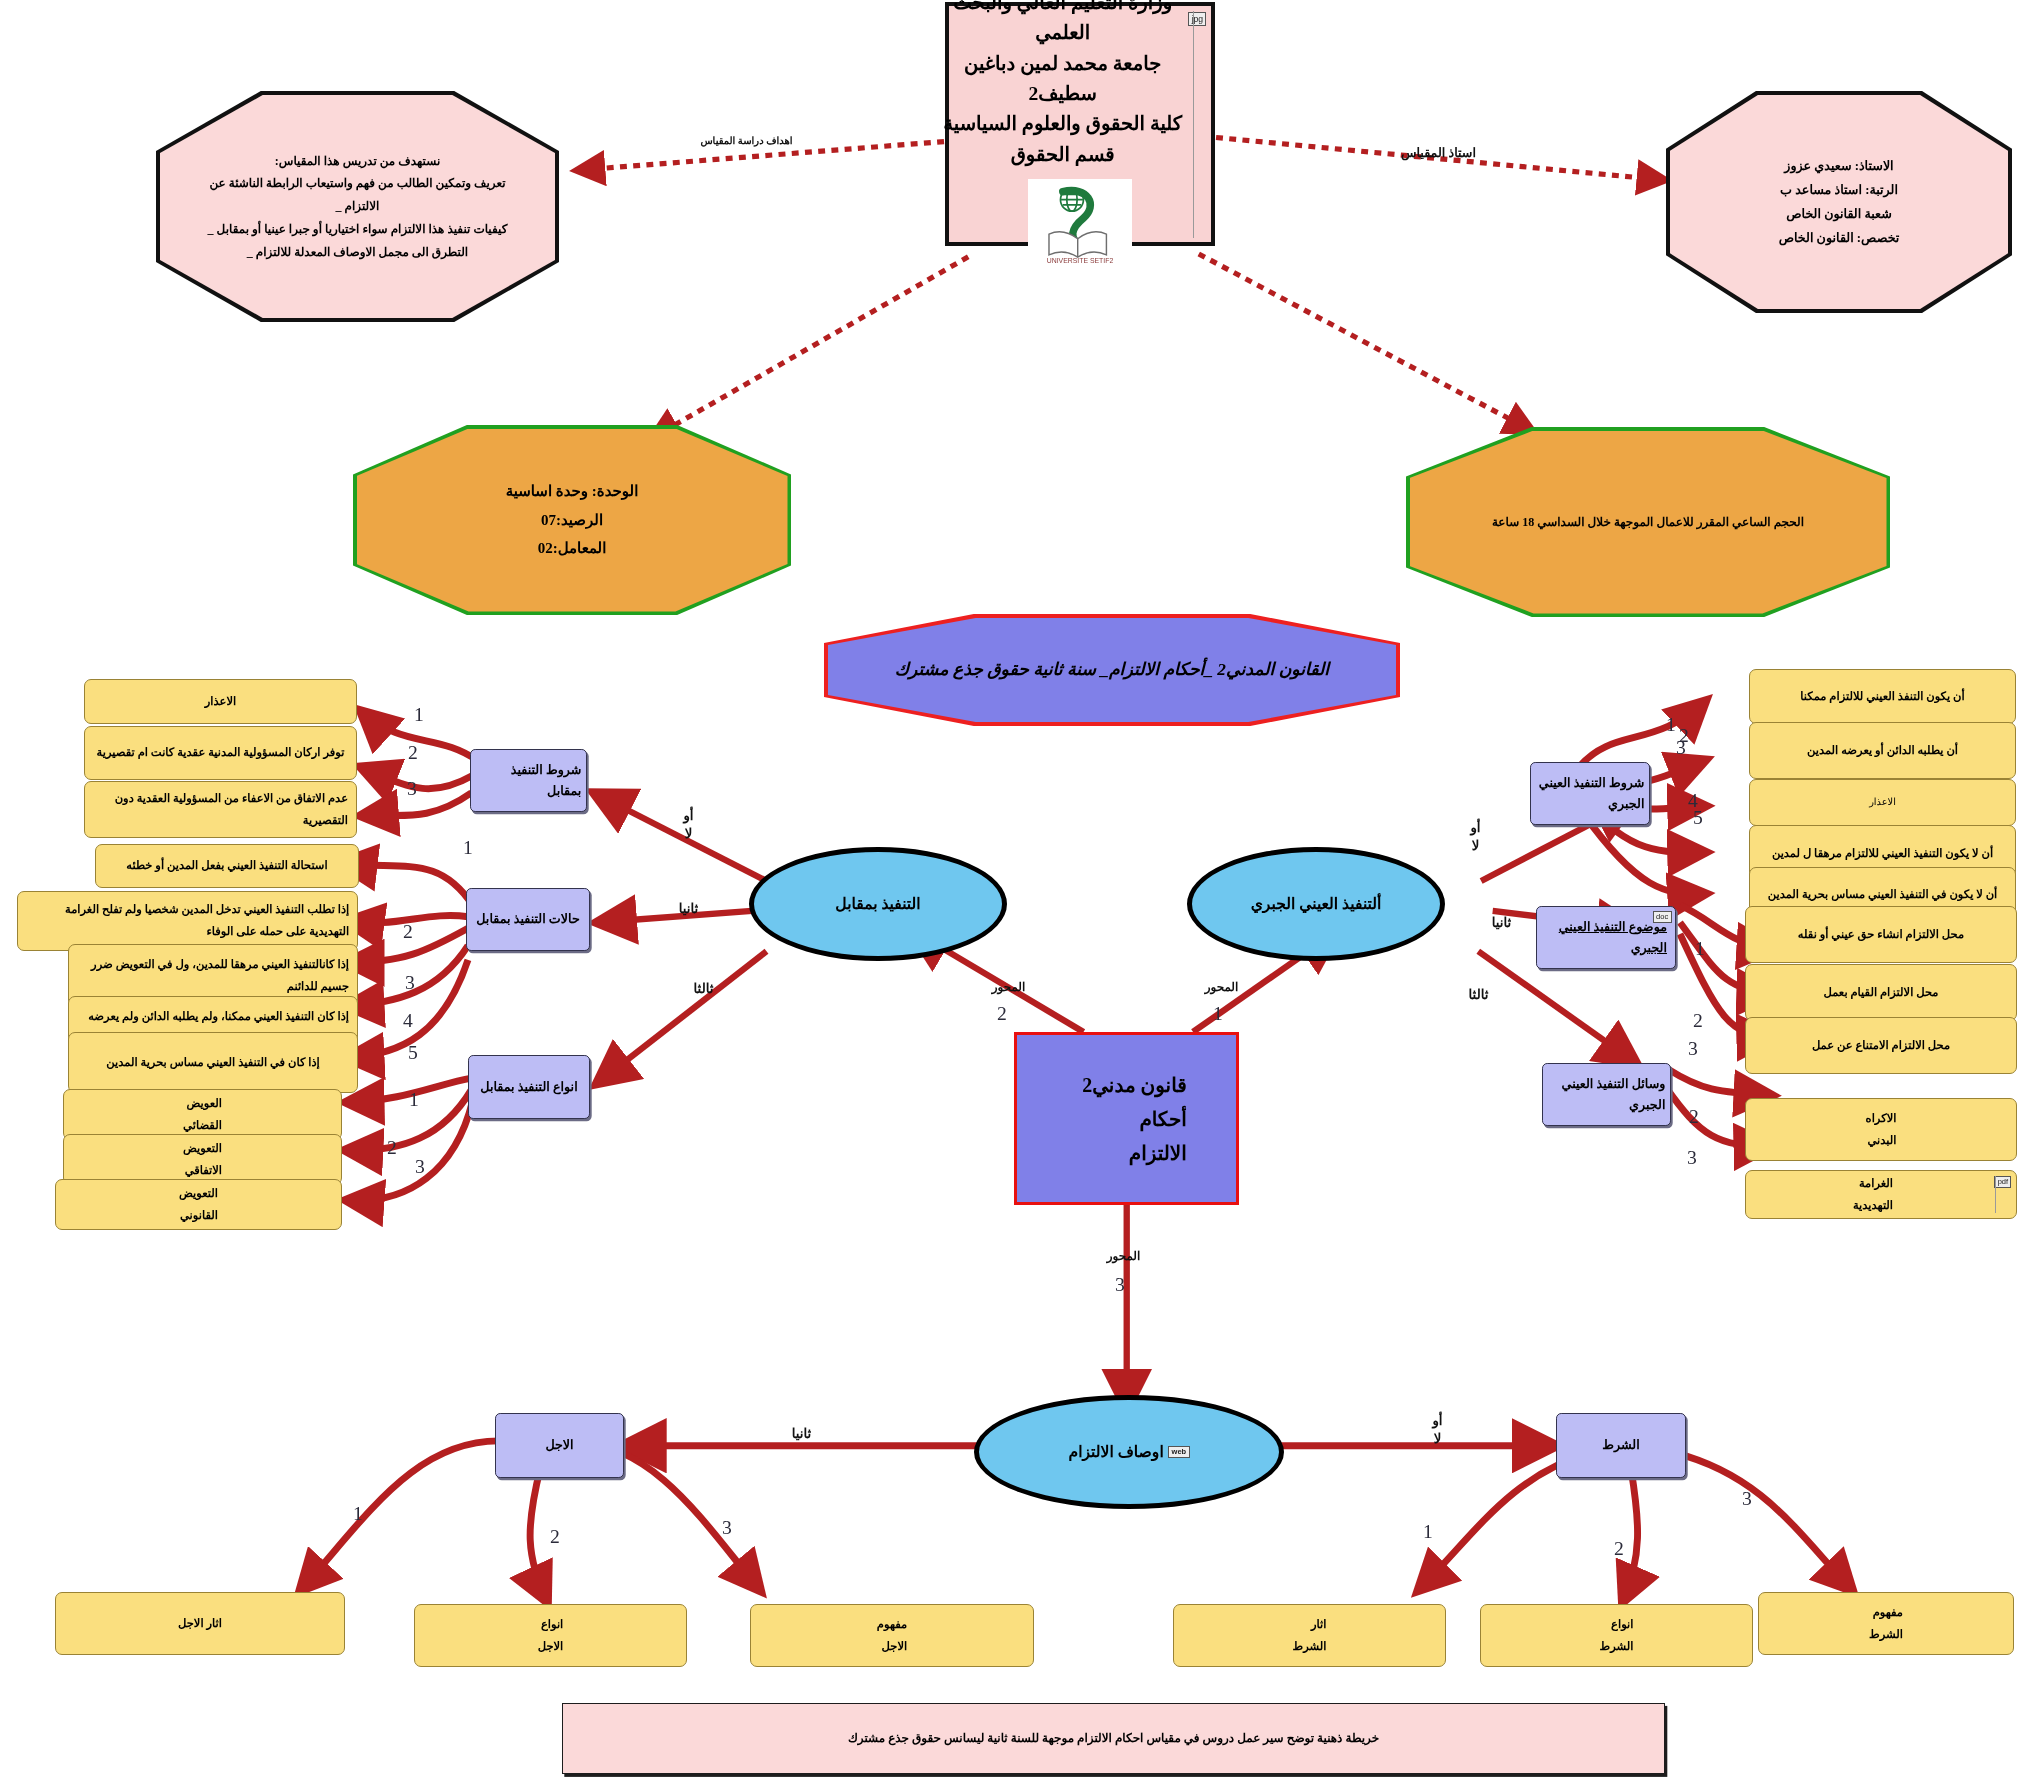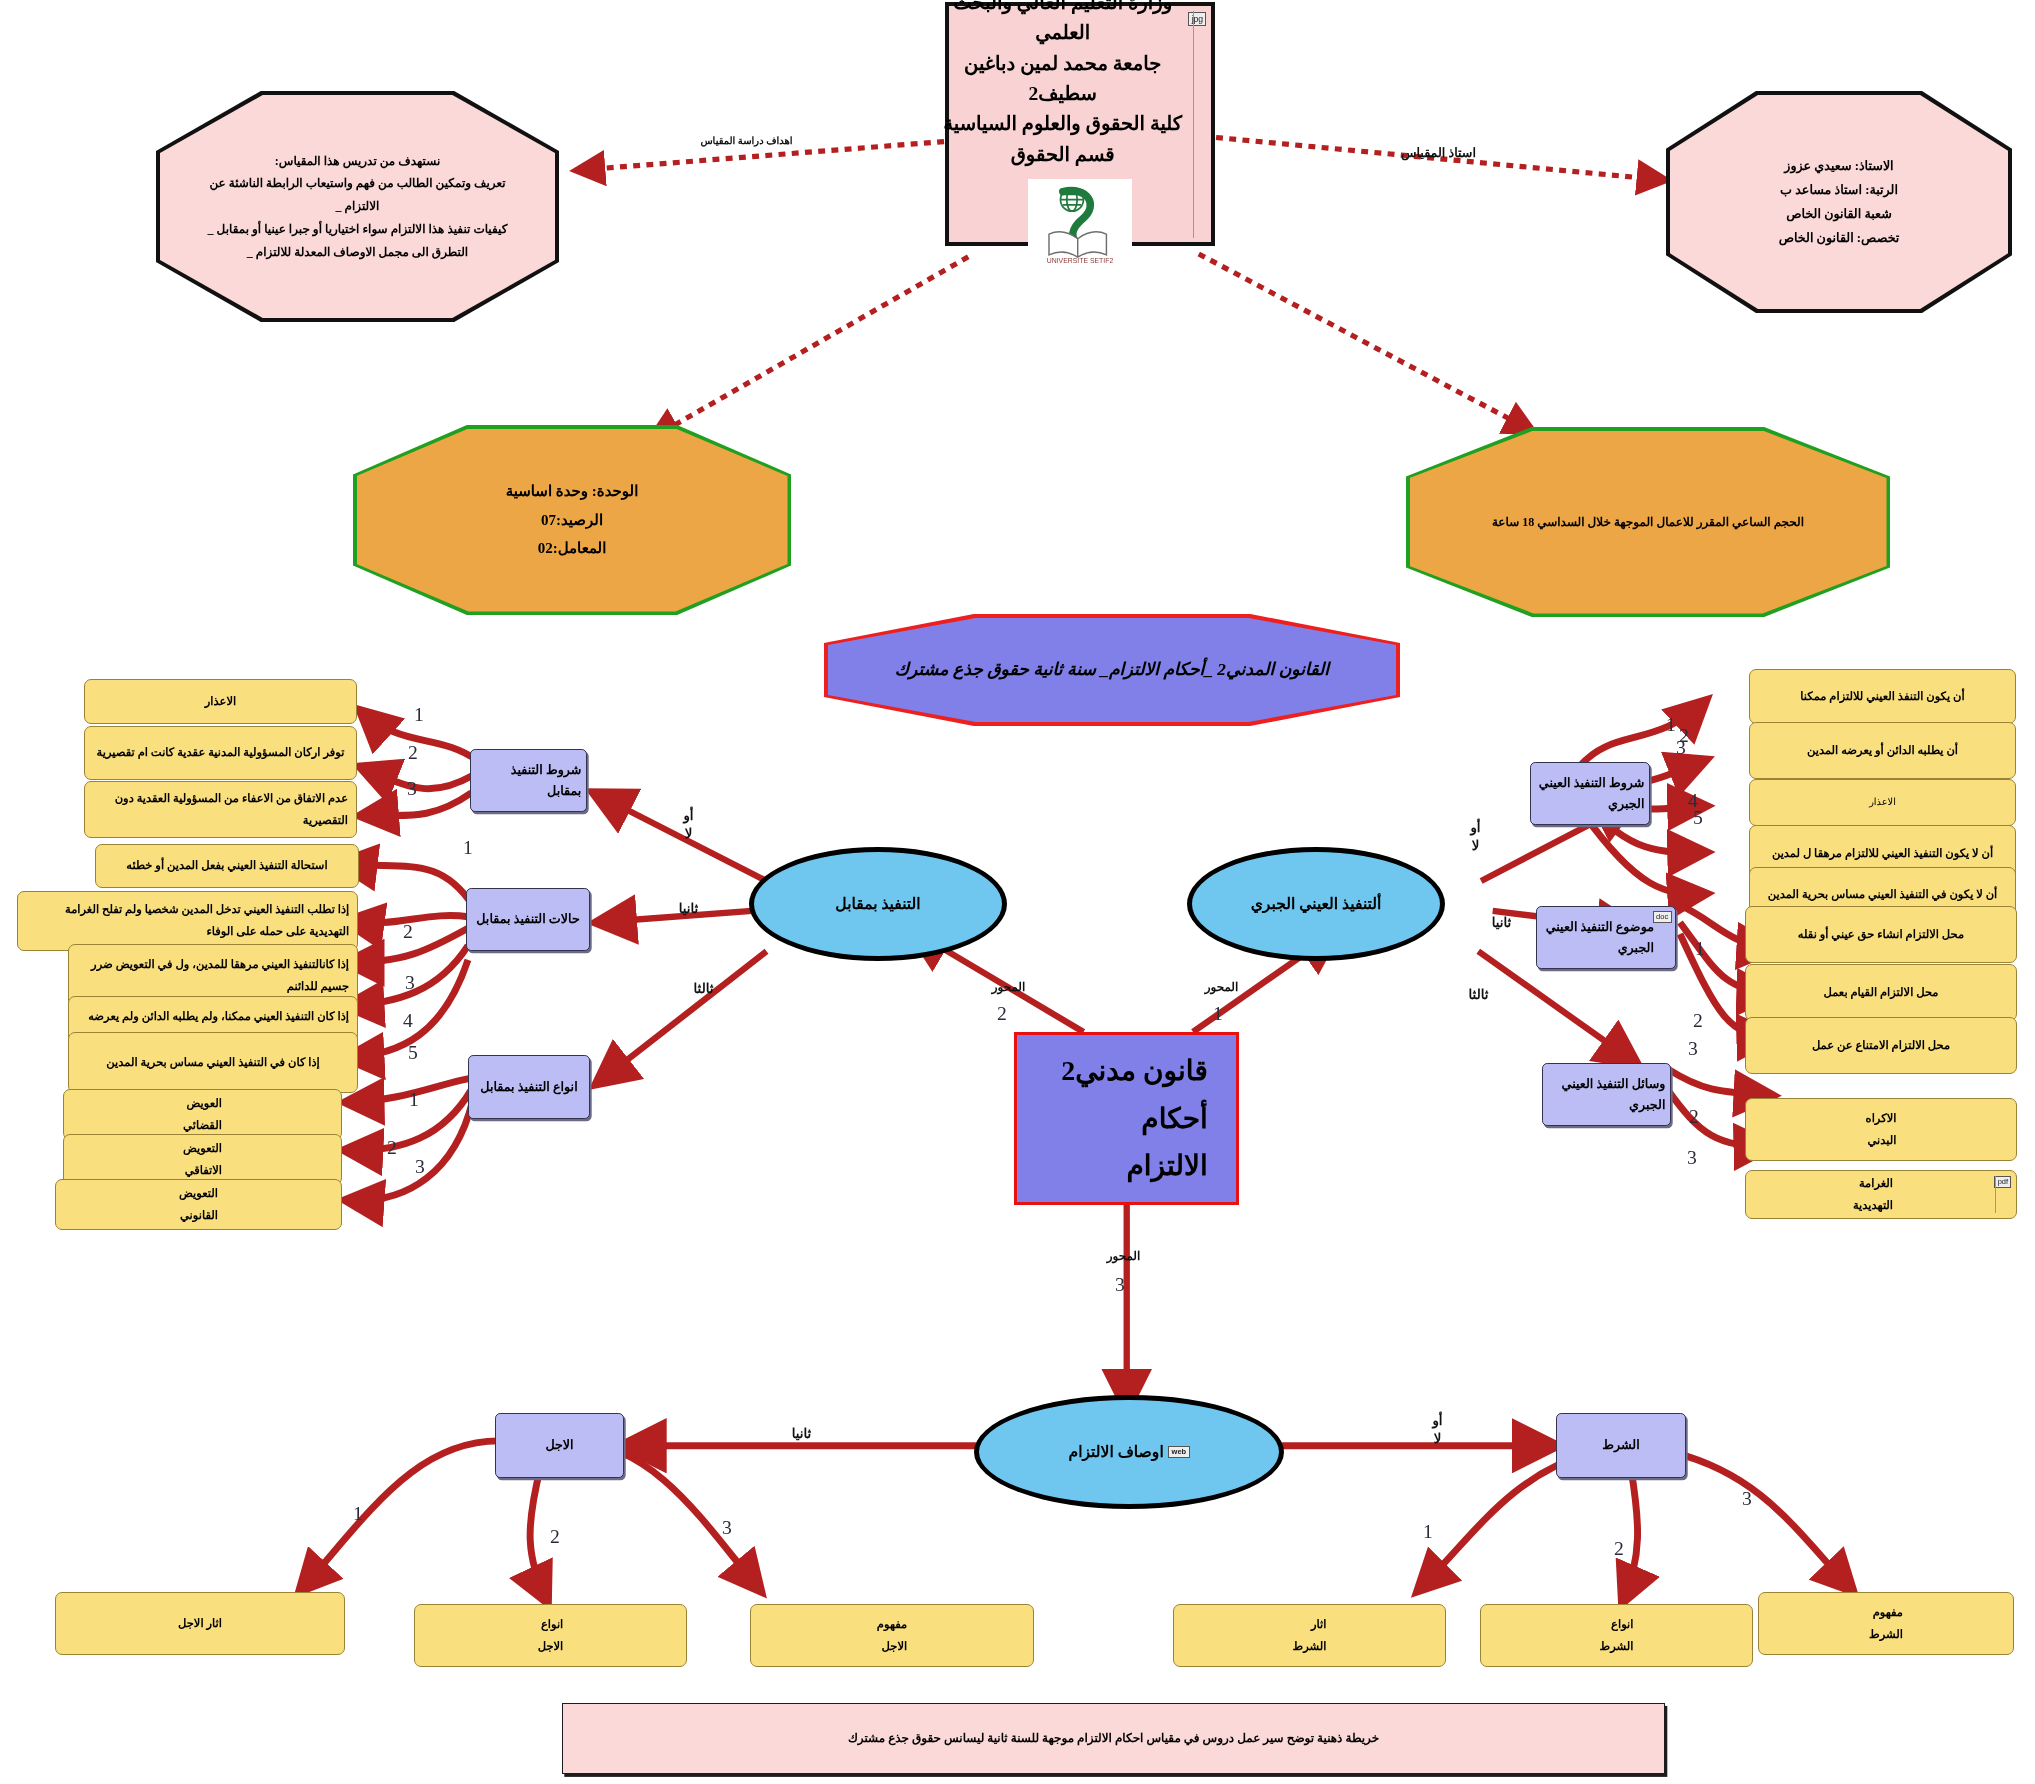--- a/index.html
+++ b/index.html
@@ -34,21 +34,21 @@
   .octtext{position:relative;z-index:3;font-weight:bold;text-align:center;line-height:1.9;white-space:pre-line;padding:0 35px;}
 
   
   .ell{position:absolute;background:#6fc7ef;border:5.2px solid #000;border-radius:50%;
        display:flex;align-items:center;justify-content:center;z-index:6;}
   .ell .txt{font-weight:bold;font-size:15.6px;}
 
   
   .core{position:absolute;background:#8080e8;border:3.5px solid #e81010;z-index:6;
         display:flex;align-items:center;justify-content:center;}
-  .core .txt{font-weight:bold;font-size:28px;line-height:1.7;white-space:pre-line;margin-left:16px;}
+  .core .txt{font-weight:bold;font-size:20px;line-height:1.7;white-space:pre-line;margin-left:16px;}
 
   
   .lav{position:absolute;background:#bdbdf5;border:1.2px solid #33334d;border-radius:5.2px;
        box-shadow:1.7px 2.3px 0 #6b6b85;z-index:6;display:flex;align-items:center;justify-content:center;}
   .lav .txt{font-weight:bold;font-size:12.7px;line-height:1.6;white-space:pre-line;padding:0 4.6px;}
 
   
   .leaf{position:absolute;background:#fadf7f;border:1.2px solid #9a8335;border-radius:7px;
         z-index:4;display:flex;align-items:center;justify-content:center;}
   .leaf .txt{font-weight:bold;font-size:11.5px;line-height:1.9;white-space:pre-line;padding:0 8px;}
@@ -343,21 +343,21 @@
   <div class="numlabel" style="left:409px;top:1089px;">1</div>
   <div class="numlabel" style="left:387px;top:1137px;">2</div>
   <div class="numlabel" style="left:415px;top:1156px;">3</div>
 
   <div class="lav" style="left:1530px;top:762px;width:118px;height:61px;">
     <div class="txt">شروط التنفيذ العيني الجبري</div>
   </div>
   <div class="lav" style="left:1536px;top:906px;width:138px;height:61px;">
     <span class="tagchip" style="top:3.5px;right:3.5px;font-size:7.5px;">doc</span>
     <span class="railbar" style="right:15px;top:3.5px;bottom:3.5px;"></span>
-    <div class="txt" style="padding-right:21px;">موضوع التنفيذ  العيني الجبري</div>
+    <div class="txt" style="padding-right:8px;text-decoration:underline;">موضوع التنفيذ  العيني الجبري</div>
   </div>
   <div class="lav" style="left:1542px;top:1063px;width:127px;height:61px;">
     <div class="txt">وسائل التنفيذ العيني الجبري</div>
   </div>
 
   <div class="leaf" style="left:1749px;top:669px;width:265px;height:53px;">
     <div class="txt">أن يكون التنفذ العيني للالتزام ممكنا</div>
   </div>
   <div class="leaf" style="left:1749px;top:722px;width:265px;height:55px;">
     <div class="txt">أن يطلبه الدائن أو يعرضه المدين</div>

